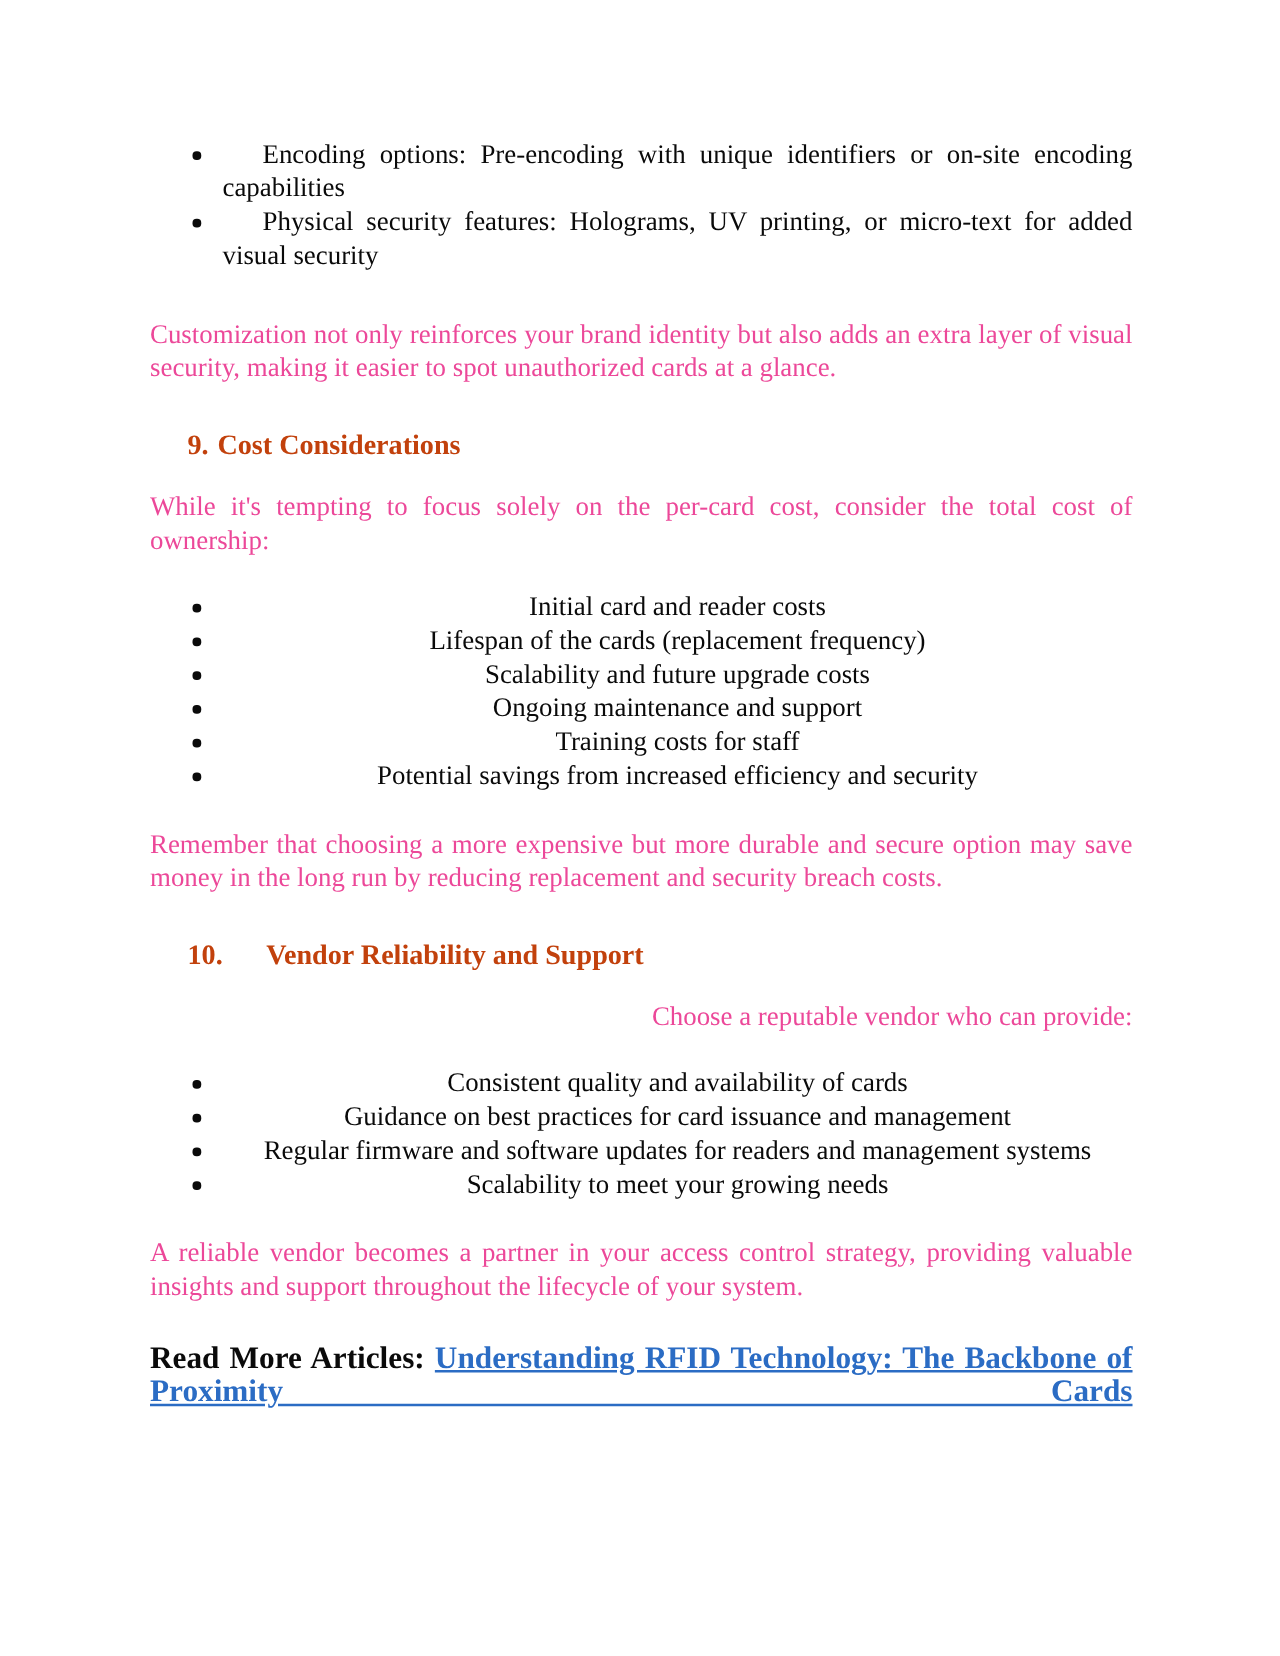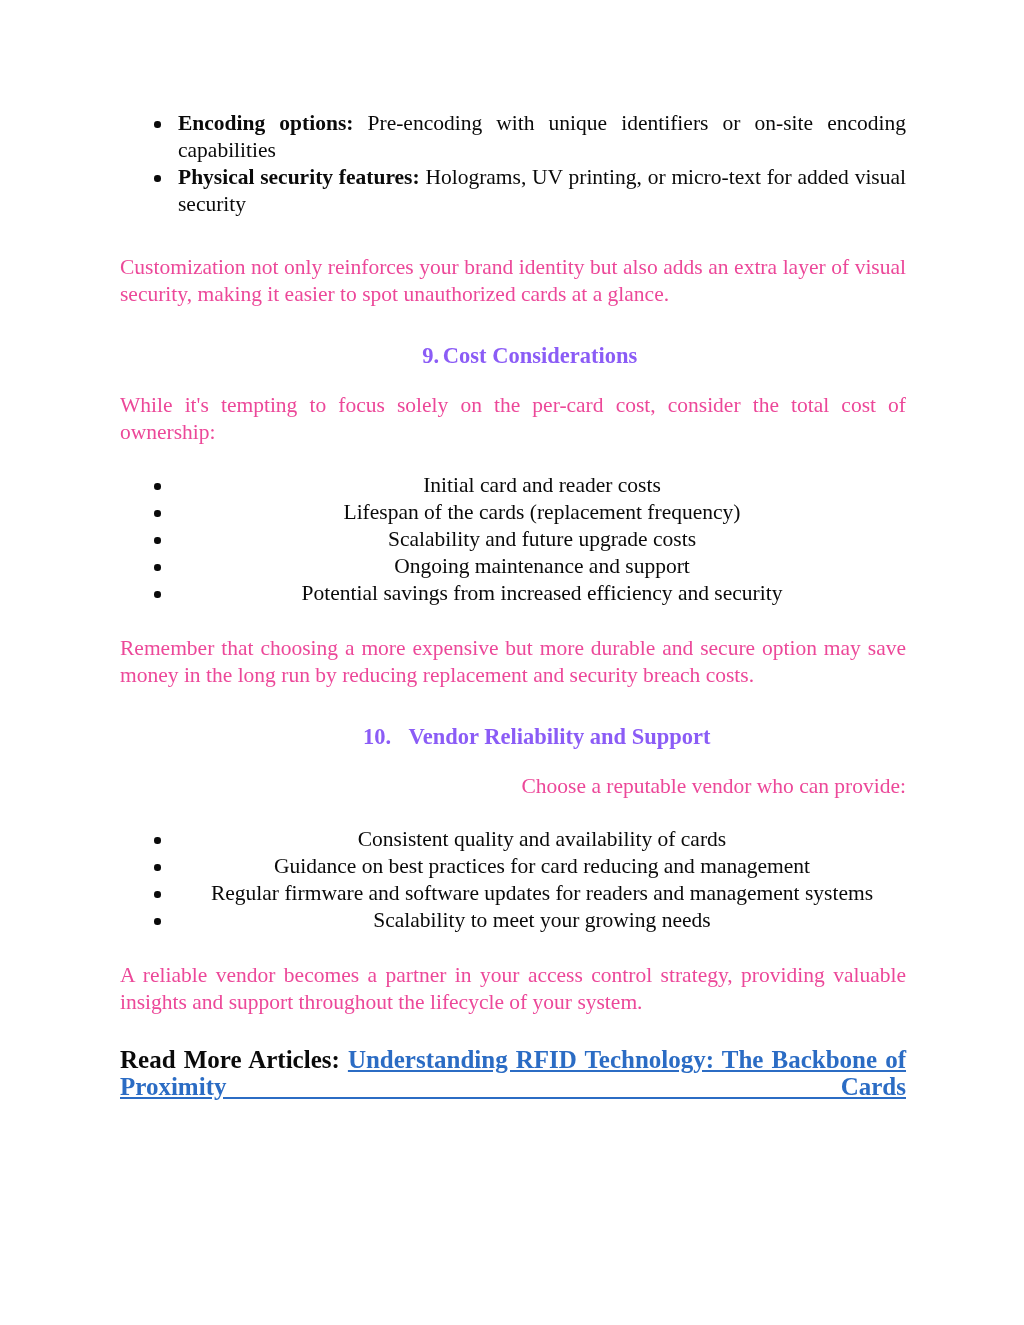--- a/index.html
+++ b/index.html
@@ -48,21 +48,22 @@
     background: #0a0a0a;
   }
 
   
   ul.lead-list > li {
     text-align: justify;
     text-justify: inter-word;
     margin-bottom: 0;
   }
   ul.lead-list > li .lead {
-    font-weight: bold;
+    font-weight: normal;
+    margin-left: 32px;
   }
 
   
   ul.simple-list > li {
     text-align: center;
     white-space: nowrap;
   }
 
   
   p.para {
@@ -77,22 +78,21 @@
     text-align: right;
   }
 
   
   h2.heading {
     margin: 0;
     padding-left: 30px;
     font-size: 22.5px;
     line-height: 28px;
     font-weight: bold;
-    color: #8b5cf6;
-    text-align: center;
+    color: #c2410c;
   }
   h2.heading .num {
     display: inline-block;
   }
   h2.heading .num.tabbed {
     min-width: 63px;
   }
   h2.heading .num.tight {
     min-width: 24px;
   }
@@ -156,20 +156,21 @@
 
     <p class="para">While it's tempting to focus solely on the per-card cost, consider the total cost of ownership:</p>
 
     <div class="gap-26"></div>
 
     <ul class="bullets simple-list">
       <li>Initial card and reader costs</li>
       <li>Lifespan of the cards (replacement frequency)</li>
       <li>Scalability and future upgrade costs</li>
       <li>Ongoing maintenance and support</li>
+      <li>Training costs for staff</li>
       <li>Potential savings from increased efficiency and security</li>
     </ul>
 
     <div class="gap-28"></div>
 
     <p class="para">Remember that choosing a more expensive but more durable and secure option may save money in the long run by reducing replacement and security breach costs.</p>
 
     <div class="gap-34"></div>
 
     <h2 class="heading">
@@ -177,21 +178,21 @@
     </h2>
 
     <div class="gap-22"></div>
 
     <p class="para flush">Choose a reputable vendor who can provide:</p>
 
     <div class="gap-26"></div>
 
     <ul class="bullets simple-list">
       <li>Consistent quality and availability of cards</li>
-      <li>Guidance on best practices for card reducing and management</li>
+      <li>Guidance on best practices for card issuance and management</li>
       <li>Regular firmware and software updates for readers and management systems</li>
       <li>Scalability to meet your growing needs</li>
     </ul>
 
     <div class="gap-28"></div>
 
     <p class="para">A reliable vendor becomes a partner in your access control strategy, providing valuable insights and support throughout the lifecycle of your system.</p>
 
     <div class="gap-30"></div>
 

